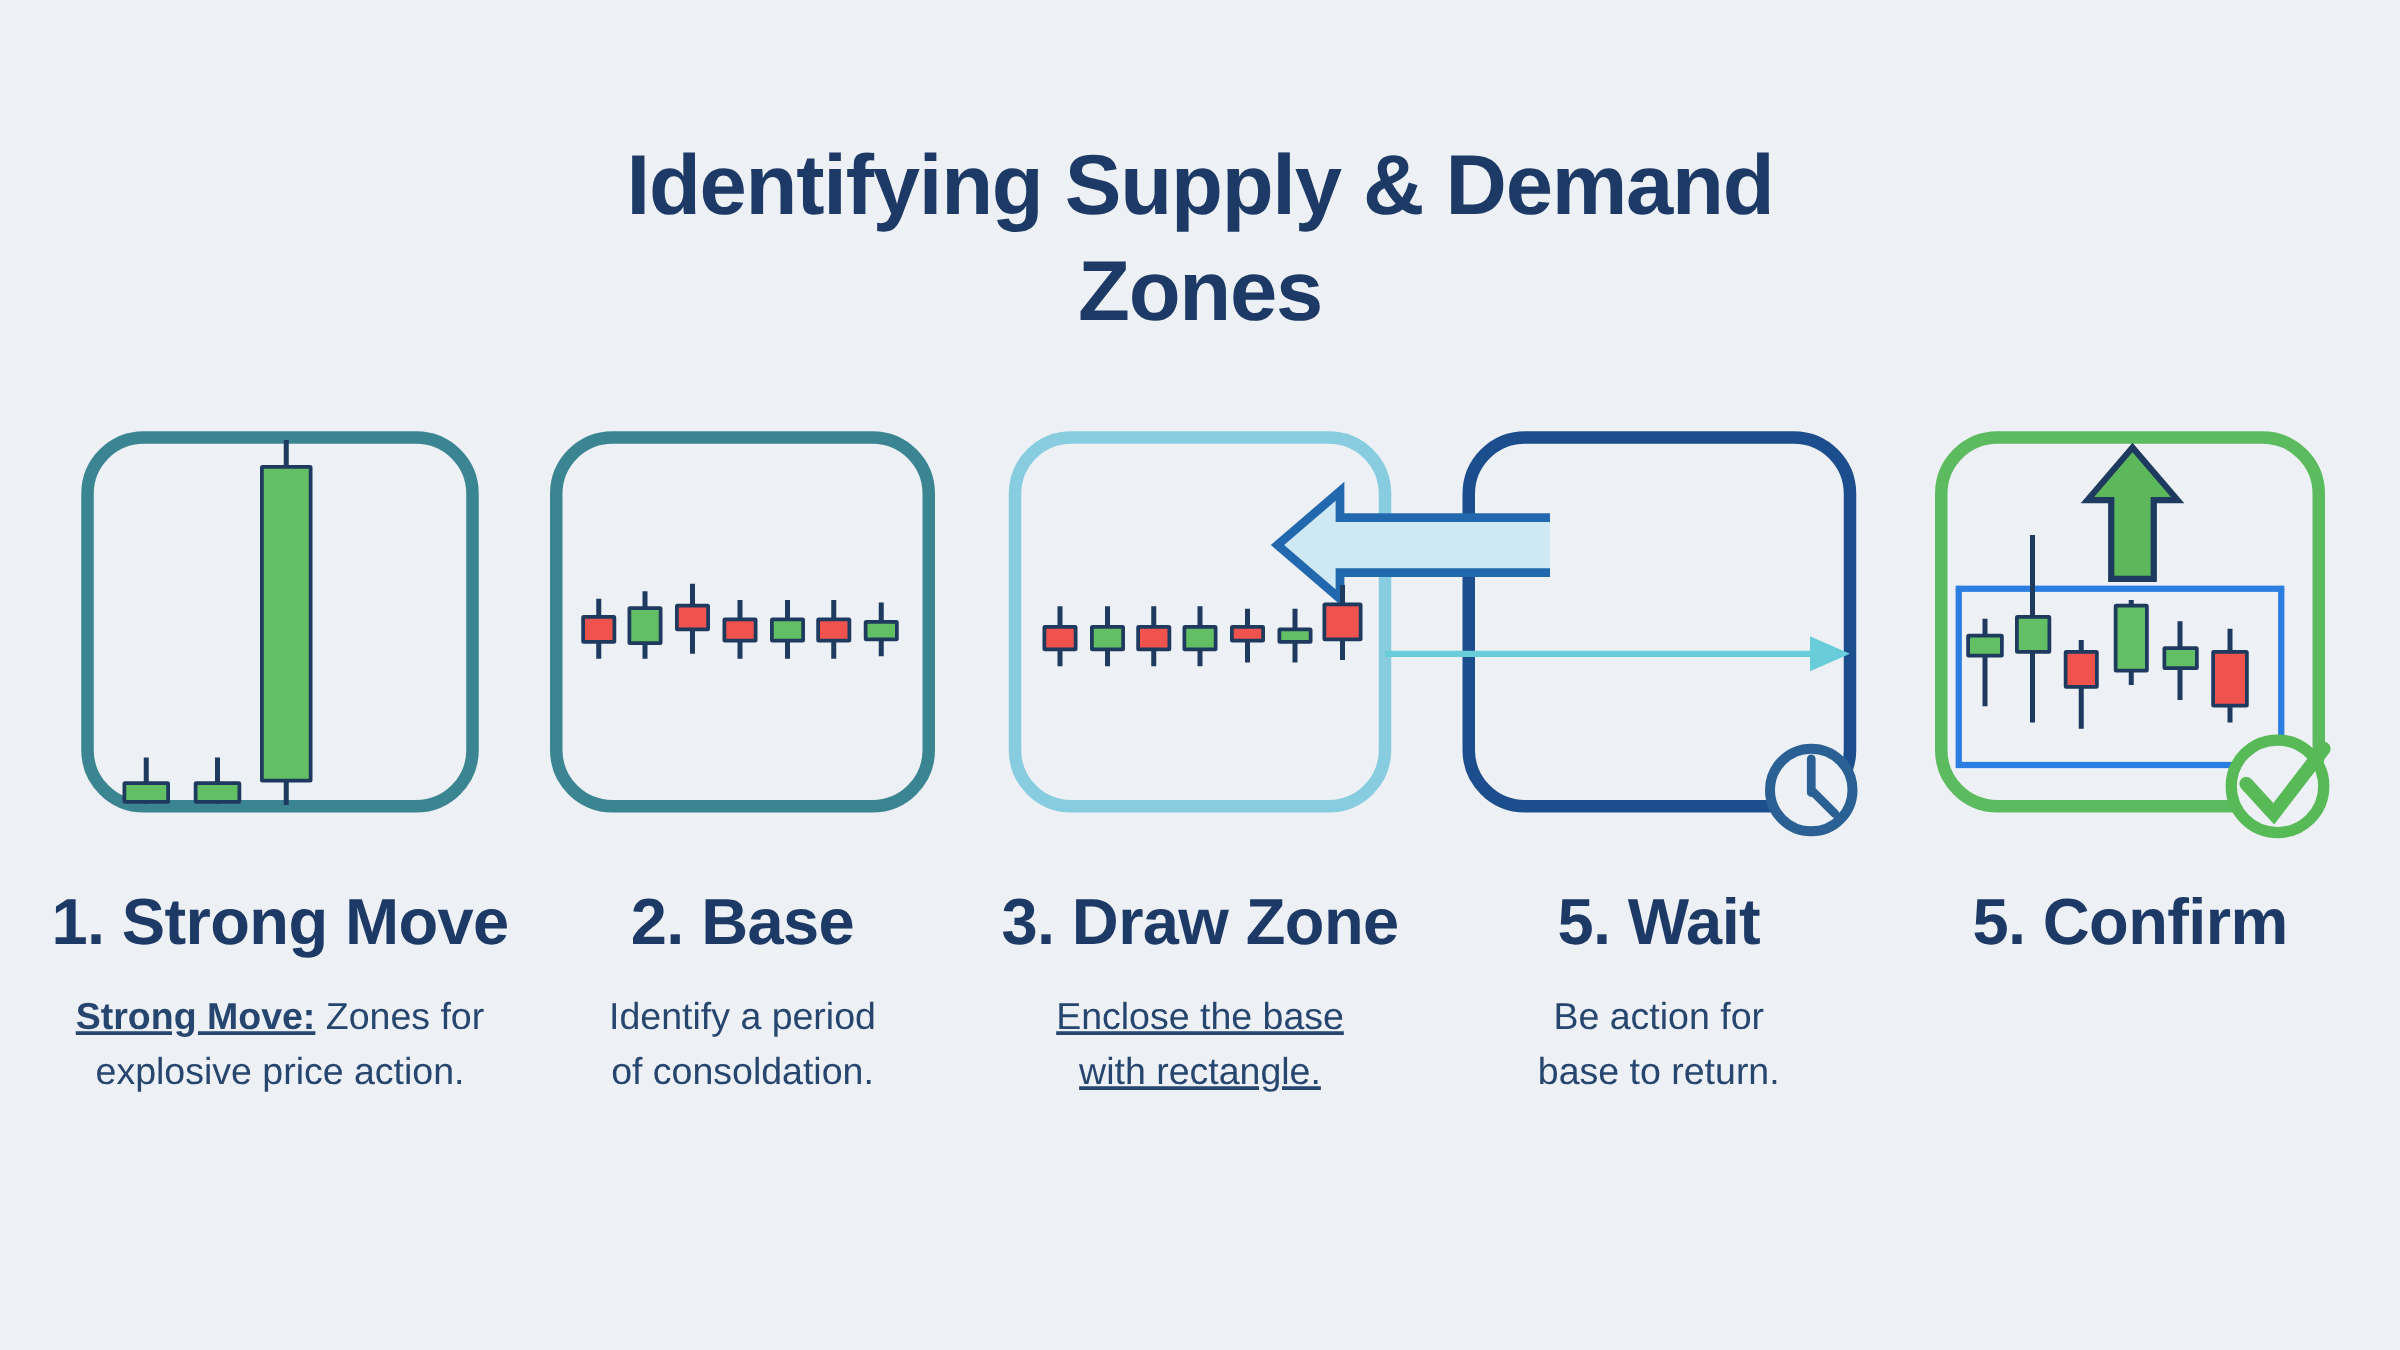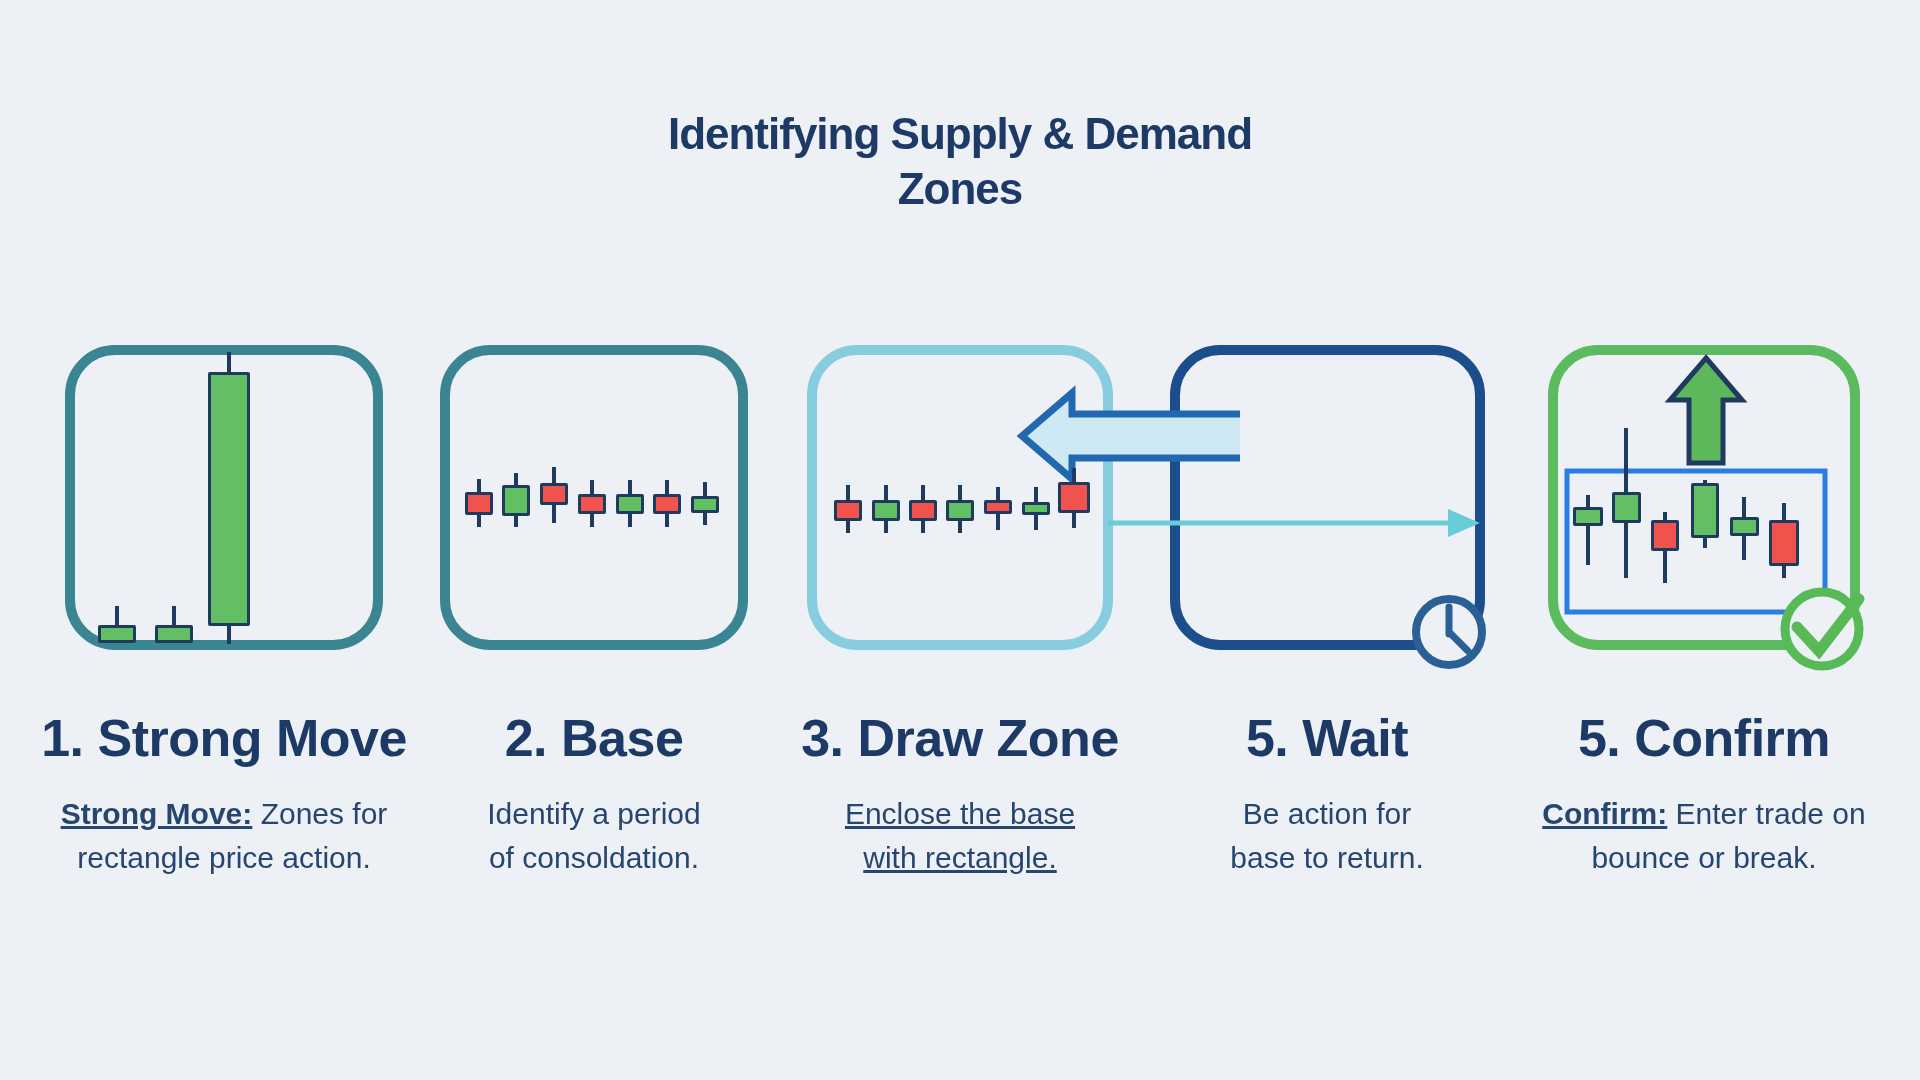--- a/index.html
+++ b/index.html
@@ -5,21 +5,21 @@
   html,body{margin:0;padding:0;overflow:hidden;}
   body{background:#edf0f5;}
   .stage{
     position:relative;width:1920px;height:1080px;
     background:var(--bg,#edf0f5);
     font-family:"Liberation Sans",sans-serif;
     overflow:hidden;
   }
   .title{
     position:absolute;left:0;right:0;top:106px;
-    text-align:center;font-weight:bold;font-size:44px;line-height:1.25;
+    text-align:center;font-weight:bold;font-size:68px;line-height:1.25;
     color:var(--navy,#1d3a66);letter-spacing:-1px;
   }
   .box{
     position:absolute;top:345px;height:305px;
     border:10px solid #3b8593;border-radius:50px;box-sizing:border-box;
   }
   svg.overlay{position:absolute;left:0;top:0;pointer-events:none;}
   .wick,.candle{position:absolute;box-sizing:border-box;}
   .candle{border-radius:2px;}
   .step-title{
@@ -73,21 +73,21 @@
 
     <g>
       <circle cx="1822" cy="629" r="37" stroke-width="9" stroke="#57ba57" fill="#edf0f5"></circle>
       <path d="M1797,627 L1819,651 L1859,599" stroke-width="11" fill="none" stroke-linecap="round" stroke="#57ba57"></path>
     </g>
   </svg>
 
   <div class="step-title" style="left:24px;">1. Strong Move</div>
   <div class="step-desc" style="left:24px;">
     <span class="bold">Strong Move:</span><span> Zones for</span><br>
-    <span>rectangle price action.</span>
+    <span>explosive price action.</span>
   </div>
 
   <div class="step-title" style="left:394px;">2. Base</div>
   <div class="step-desc" style="left:394px;">
     <span class="bold"></span><span>Identify a period</span><br>
     <span>of consoldation.</span>
   </div>
 
   <div class="step-title" style="left:760px;">3. Draw Zone</div>
   <div class="step-desc" style="left:760px;text-decoration:underline;">
@@ -95,24 +95,20 @@
     <span>with rectangle.</span>
   </div>
 
   <div class="step-title" style="left:1127px;">5. Wait</div>
   <div class="step-desc" style="left:1127px;">
     <span class="bold"></span><span>Be action for</span><br>
     <span>base to return.</span>
   </div>
 
   <div class="step-title" style="left:1504px;">5. Confirm</div>
-  <div class="step-desc" style="left:1504px;">
-    <span class="bold">Confirm:</span><span> Enter trade on</span><br>
-    <span>bounce or break.</span>
-  </div>
 
 <div class="wick" style="left: 115px; top: 606px; width: 4px; height: 37px; background: rgb(30, 58, 95);"></div>
     <div class="candle" style="left: 98px; top: 625px; width: 38px; height: 18px; background: rgb(99, 191, 99); border: 3px solid rgb(30, 58, 95);"></div>
     <div class="wick" style="left: 172px; top: 606px; width: 4px; height: 37px; background: rgb(30, 58, 95);"></div>
     <div class="candle" style="left: 155px; top: 625px; width: 38px; height: 18px; background: rgb(99, 191, 99); border: 3px solid rgb(30, 58, 95);"></div>
     <div class="wick" style="left: 227px; top: 352px; width: 4px; height: 292px; background: rgb(30, 58, 95);"></div>
     <div class="candle" style="left: 208px; top: 372px; width: 42px; height: 254px; background: rgb(99, 191, 99); border: 3px solid rgb(30, 58, 95);"></div>
     <div class="wick" style="left: 477px; top: 479px; width: 4px; height: 48px; background: rgb(30, 58, 95);"></div>
     <div class="candle" style="left: 465px; top: 492px; width: 28px; height: 23px; background: rgb(240, 82, 78); border: 3px solid rgb(30, 58, 95);"></div>
     <div class="wick" style="left: 514px; top: 473px; width: 4px; height: 54px; background: rgb(30, 58, 95);"></div>

